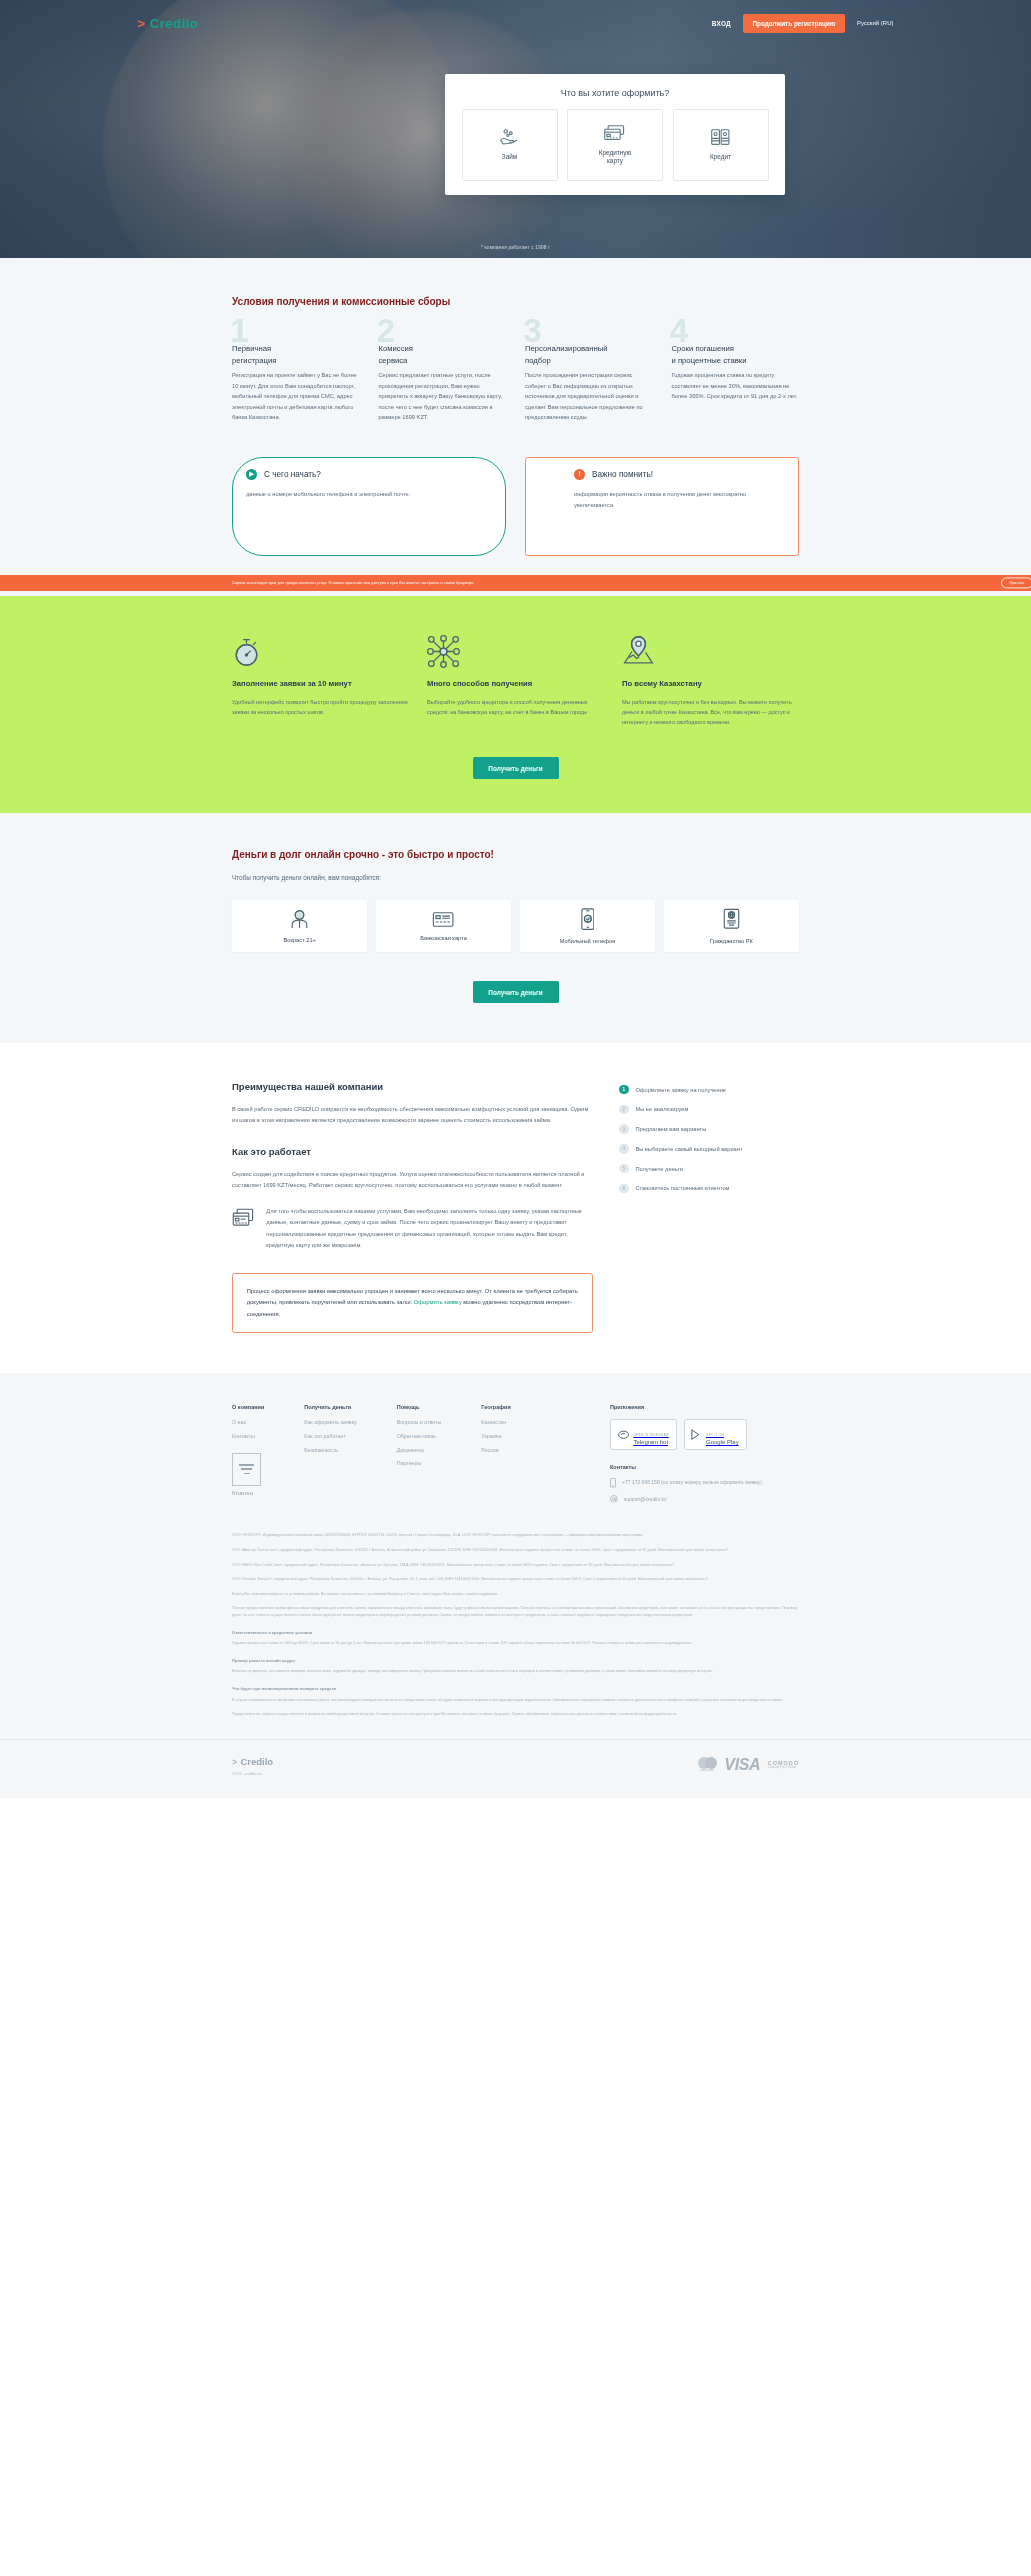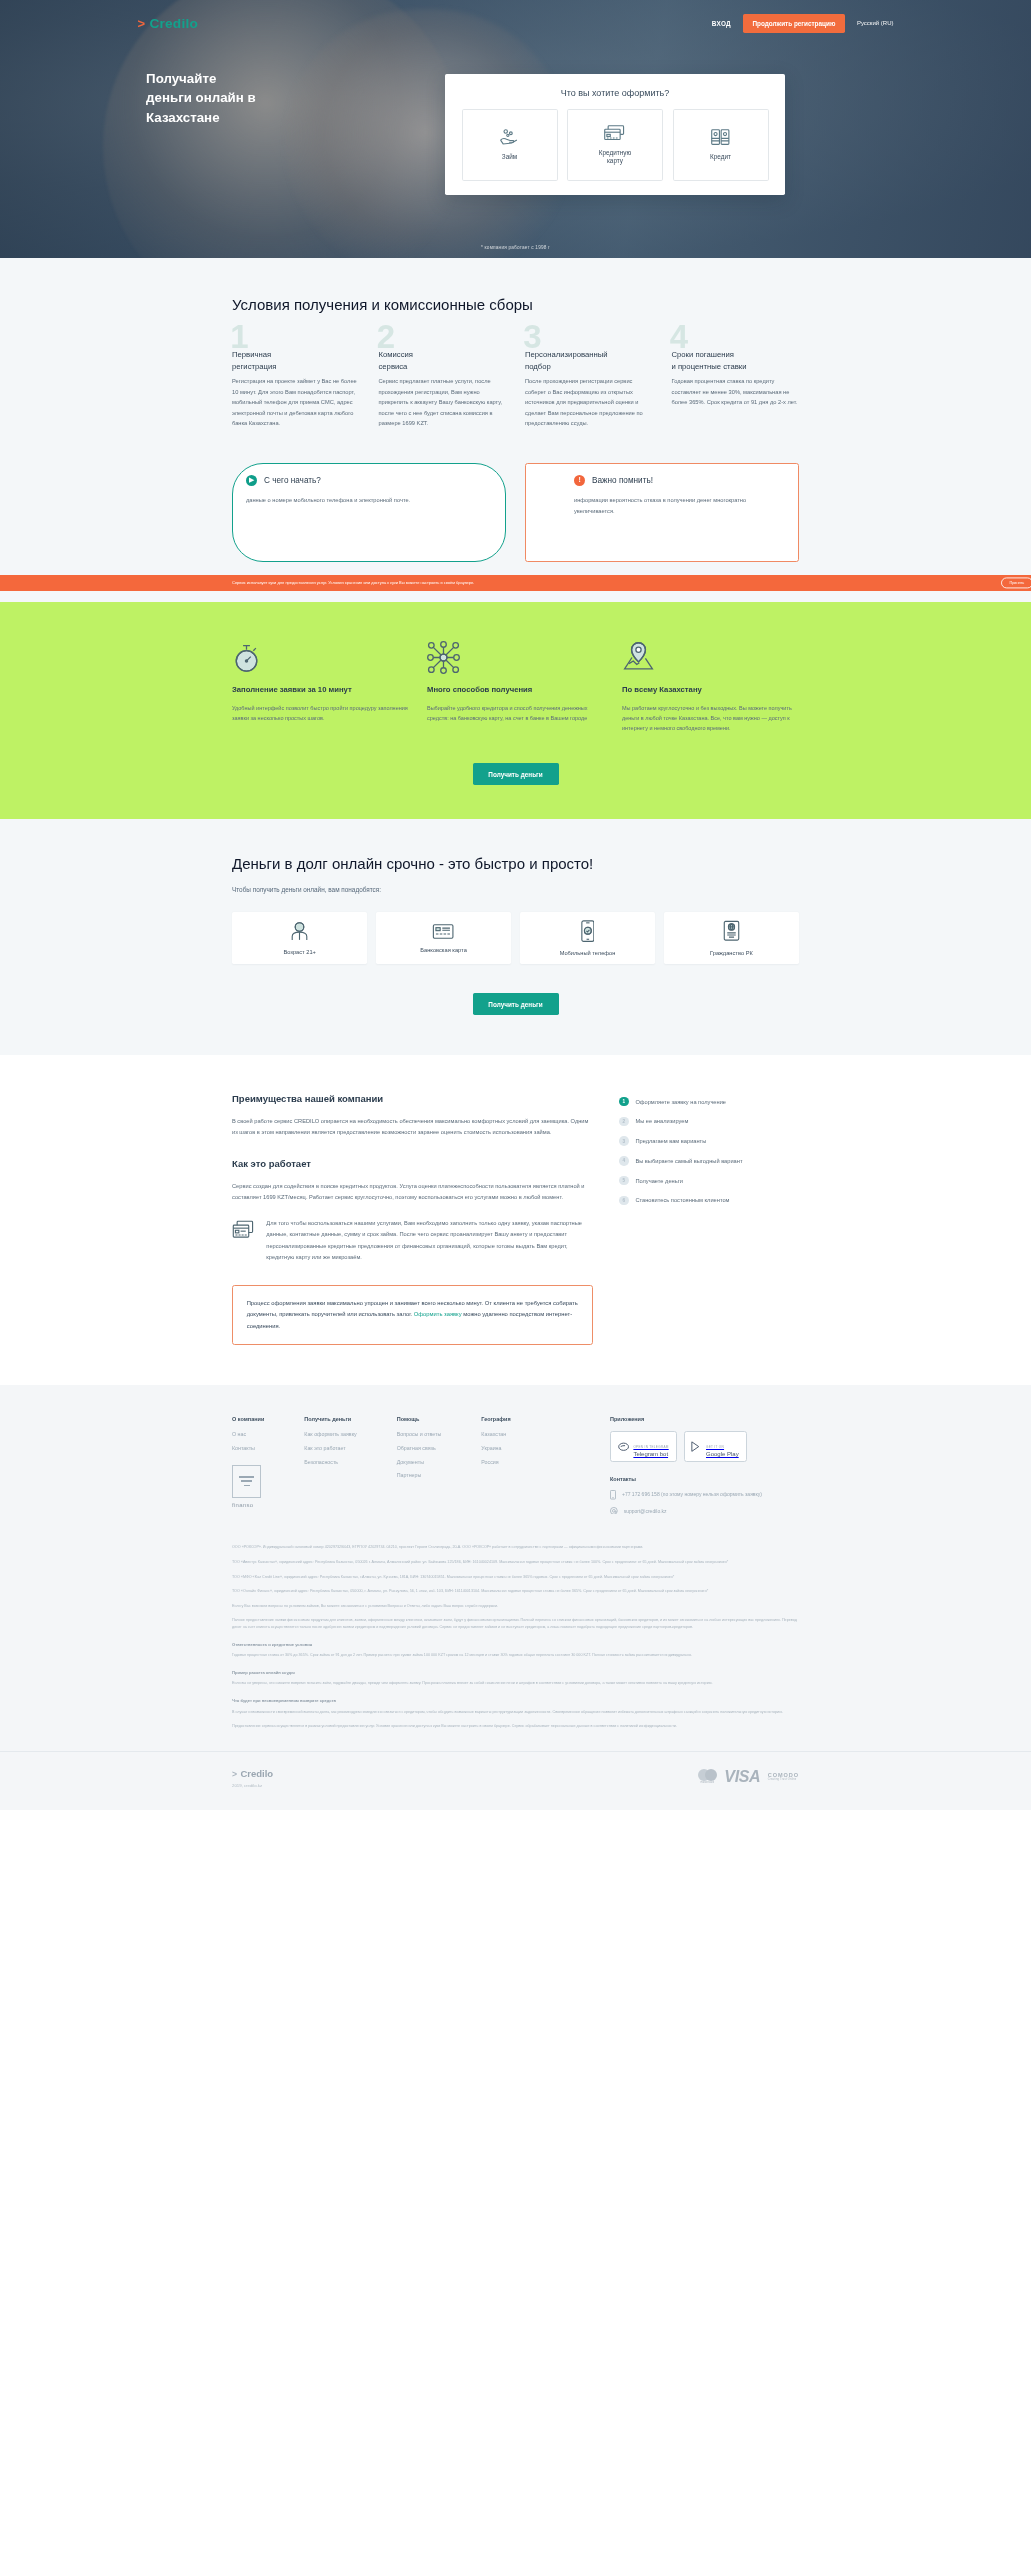--- a/index.html
+++ b/index.html
@@ -78,21 +78,21 @@
     gap:6px; cursor:pointer; background:#fff;
   }
   .choice span { font-size:6.4px; color:#3c4d5e; text-align:center; line-height:1.35; }
   .hero-note {
     position:absolute; left:0; right:0; bottom:7.7px; text-align:center;
     color:rgba(255,255,255,.75); font-size:4.7px; letter-spacing:0.2px; z-index:5;
   }
 
   
   .sec-conditions { background:#f4f7f9; padding:38px 0 40px; }
-  .h2 { font-size:15px; font-weight:400; color:#0f172a; }
+  .h2 { font-size:10px; font-weight:700; color:#7f1d1d; }
   .steps { display:flex; gap:19px; margin-top:36px; }
   .step { width:129px; position:relative; }
   .step .num {
     position:absolute; top:-29px; left:-1.7px;
     font-size:33px; font-weight:700; color:#d6e6e3; line-height:1; z-index:0;
   }
   .step h4 { position:relative; z-index:1; font-size:7.7px; font-weight:400; color:#2b3c4d; line-height:1.5; margin-bottom:4px; }
   .step p { font-size:5.7px; color:#5b6b7a; line-height:1.85; }
 
   .notebox-row { display:flex; gap:19px; margin-top:34px; }
@@ -225,27 +225,20 @@
         <span class="chev">&gt;</span>
         <span class="name">Credilo</span>
       </div>
       <nav class="topnav">
         <a class="nav-login" href="#">ВХОД</a>
         <button class="nav-cta">Продолжить регистрацию</button>
         <a class="nav-lang" href="#">Русский (RU)</a>
       </nav>
     </div>
 
-    <div class="hero-inner">
-      <div class="hero-left">
-        <h1 class="hero-title" style="white-space:pre-line">Получайте
-деньги онлайн в
-Казахстане</h1>
-      </div>
-    </div>
 
     <div class="hero-card">
       <h3>Что вы хотите оформить?</h3>
       <div class="choice-row">
 
         <div class="choice">
           <svg width="22.3" height="19" viewBox="0 0 26 22" fill="none" stroke="#5d7a86" stroke-width="1.3">
             <circle cx="9" cy="4" r="2"></circle>
               <circle cx="15" cy="6" r="1.6"></circle>
               <circle cx="11.5" cy="8.5" r="1.3"></circle>

